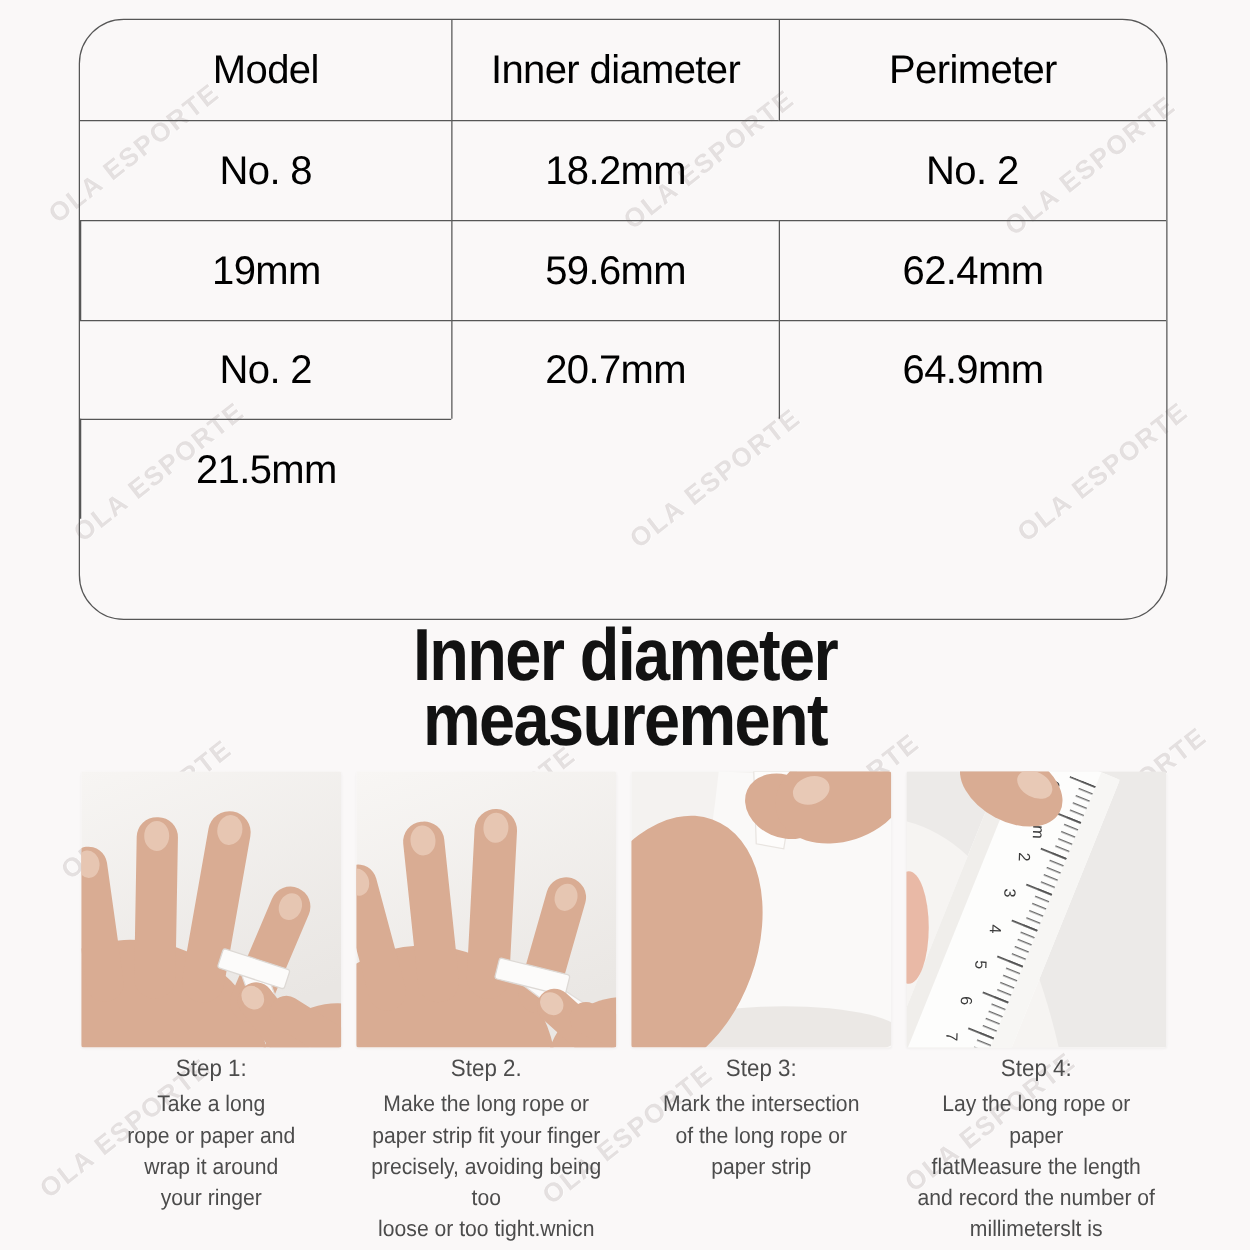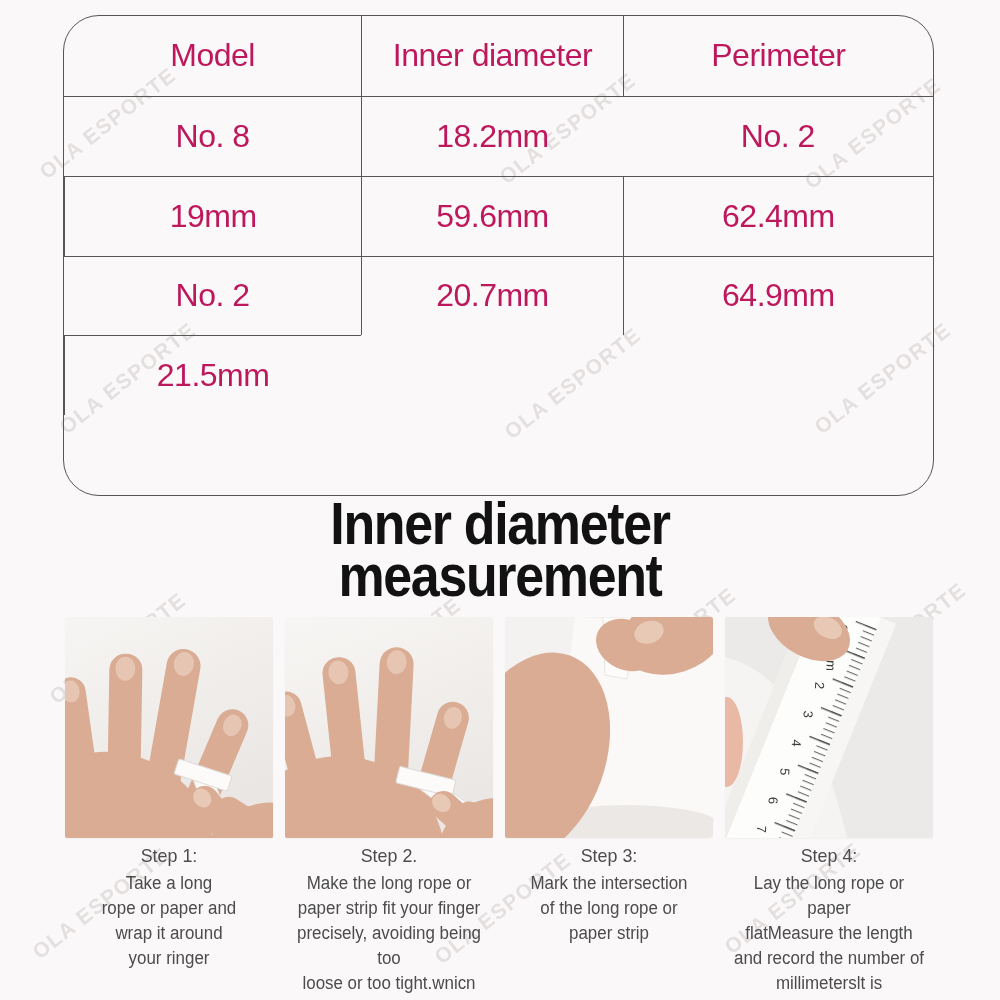--- a/index.html
+++ b/index.html
@@ -21,21 +21,21 @@
   .size-table {
     position:absolute; left:63px; top:15px; width:869px; height:479px;
     border:1.5px solid #565656; border-radius:36px; overflow:hidden;
     display:grid;
     grid-template-columns:34.2% 30.1% 35.7%;
     grid-template-rows:repeat(6,1fr);
     background:transparent;
   }
   .size-table .cell {
     display:flex; align-items:center; justify-content:center;
-    font-size:32px; letter-spacing:-0.5px; color:#be185d;
+    font-size:32px; letter-spacing:-0.5px; color:#000000;
   }
   .size-table .cell.bt { border-top:1.5px solid #565656; }
   .size-table .cell.bl { border-left:1.5px solid #565656; }
   
   .heading {
     position:absolute; left:0; top:498px; width:1000px;
     text-align:center; color:#121212; font-weight:800;
     transform:scaleX(0.88); transform-origin:50% 50%;
   }
   .heading .hl { display:block; font-size:59px; line-height:52px; letter-spacing:-1.5px; }

